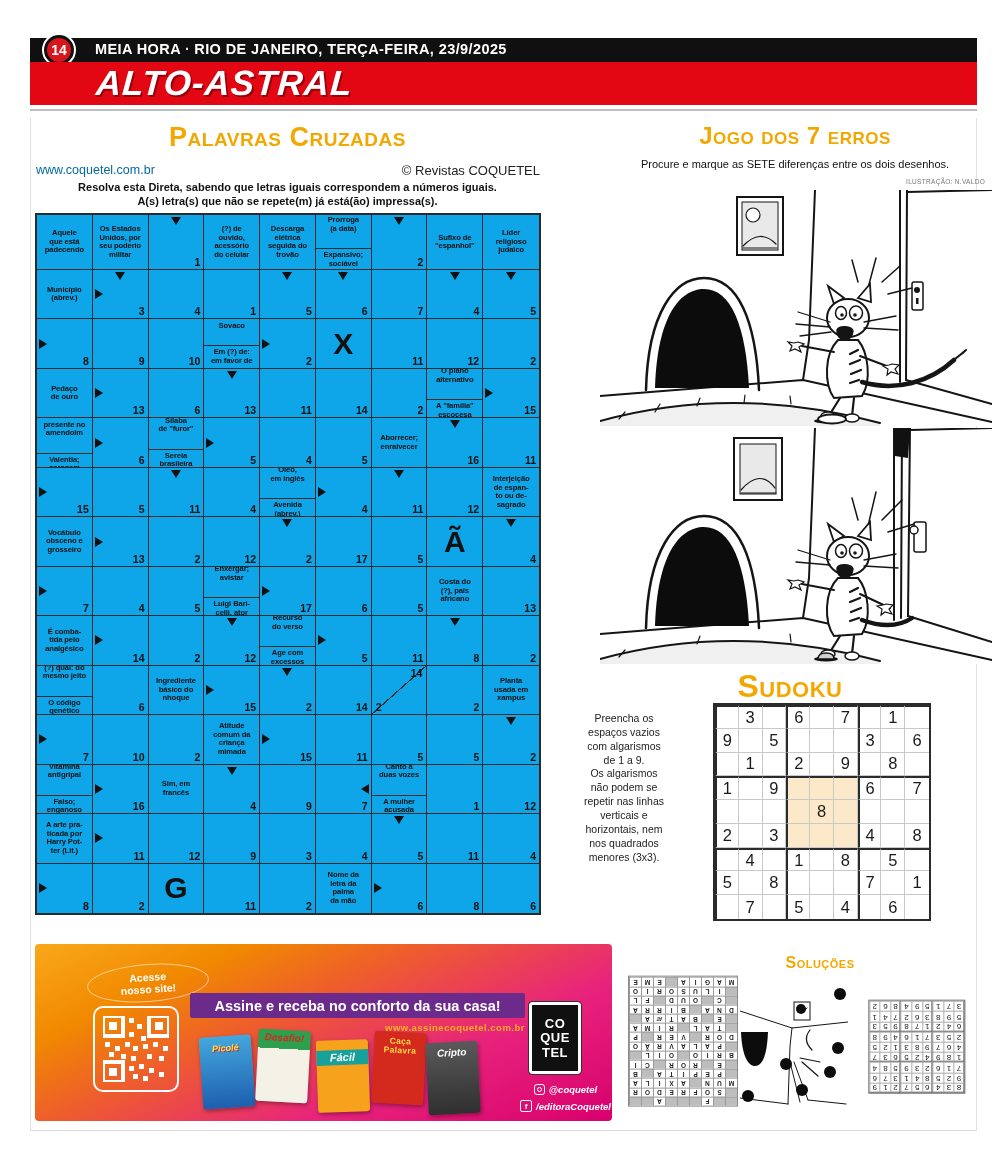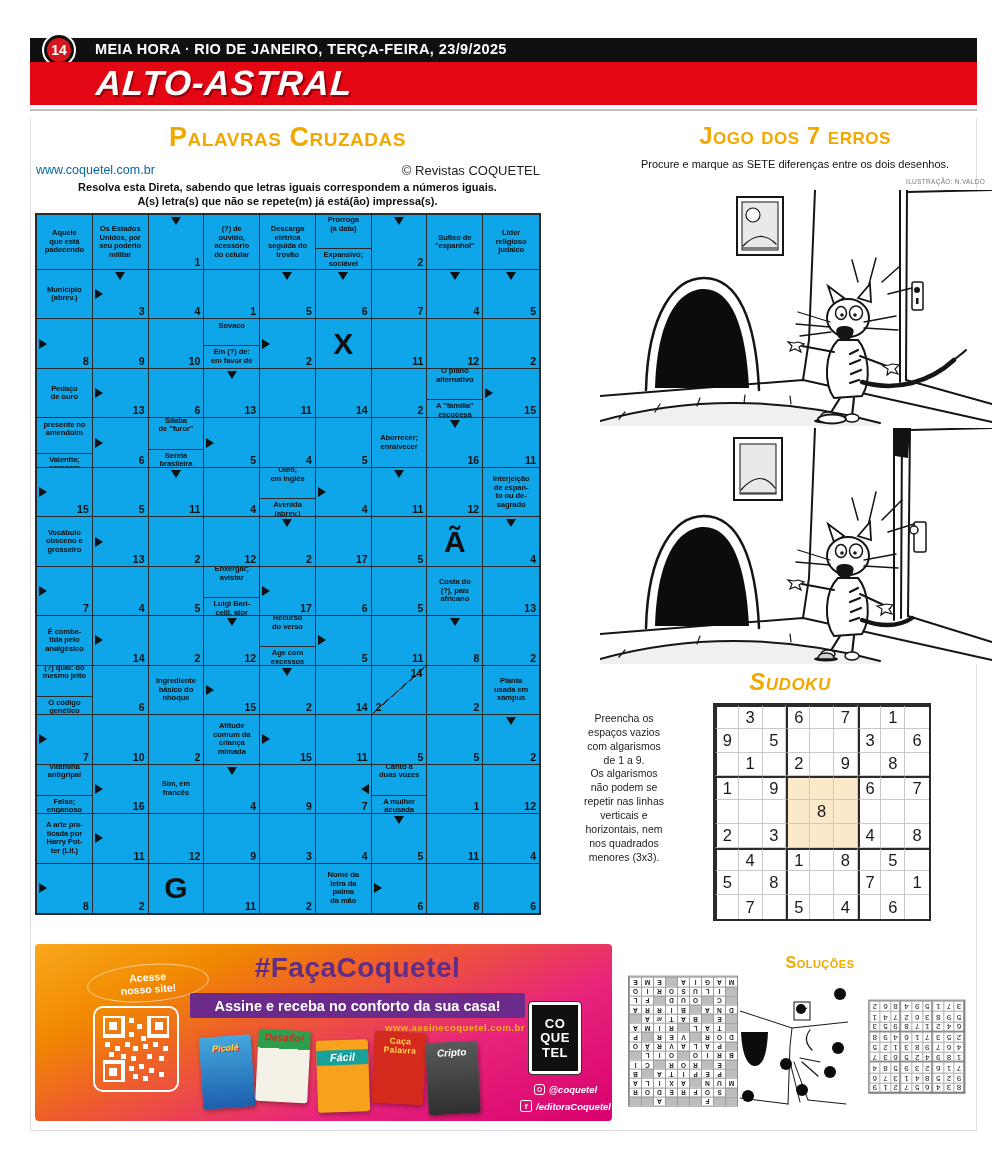--- a/index.html
+++ b/index.html
@@ -54,21 +54,21 @@
   .t-l{right:2px;top:50%;margin-top:-5px;border-top:5px solid transparent;border-bottom:5px solid transparent;border-right:8px solid #111;}
 
   
   #se-title{left:600px;top:122px;width:390px;font-size:24px;}
   #se-instr{left:600px;top:158px;width:390px;text-align:center;font-size:11px;color:#111;}
   #se-credit{left:790px;top:178px;width:195px;text-align:right;font-size:6.5px;color:#777;letter-spacing:.3px;}
   .se-panel{left:600px;width:392px;height:236px;background:#fff;}
   #se-panel-1{top:190px;} #se-panel-2{top:428px;}
 
   
-  #sd-title{left:640px;top:668px;width:300px;font-size:24px;font-style:italic;}
+  #sd-title{left:640px;top:668px;width:300px;font-size:32px;}
   #sd-instr{left:568px;top:712px;width:112px;font-size:10.5px;line-height:1.32;text-align:center;white-space:pre-line;color:#222;}
   #sd-grid{left:713px;top:703px;width:218px;height:218px;display:grid;grid-template-columns:repeat(9,1fr);grid-template-rows:repeat(9,1fr);
     border:2px solid #2b2b2b;box-sizing:border-box;background:#fff;}
   .sd-cell{border-right:1px solid #c9c9c9;border-bottom:1px solid #c9c9c9;box-sizing:border-box;
     display:flex;align-items:center;justify-content:center;font-size:16.5px;color:#1a1a1a;}
   .sd-cell.bl{border-left:2px solid #2b2b2b;} .sd-cell.bt{border-top:2px solid #2b2b2b;}
   .sd-cell:nth-child(9n){border-right:none;} .sd-row-last{border-bottom:none;}
   .sd-cell.shade{background:#fbe9c9;}
 
   
@@ -856,21 +856,20 @@
           <rect x="56" y="40" width="5" height="5"></rect>
         <rect x="26" y="50" width="5" height="5"></rect>
           <rect x="36" y="48" width="5" height="5"></rect>
         <rect x="46" y="52" width="5" height="5"></rect>
           <rect x="56" y="56" width="5" height="5"></rect>
         <rect x="30" y="58" width="5" height="5"></rect>
           <rect x="40" y="60" width="5" height="5"></rect>
       </g>
     </svg>
   </div>
-  <div class="abs" id="banner-hash">#FaçaCoquetel</div>
   <div class="abs" id="banner-ribbon">
       <span>Assine e receba no conforto da sua casa!</span>
     </div>
   <div class="abs" id="banner-url">www.assinecoquetel.com.br</div>
 
   <div class="abs cover" id="cover-1">
       <span class="cover-title">Picolé</span>
     </div>
   <div class="abs cover" id="cover-2">
       <span class="cover-title">Desafio!</span>

